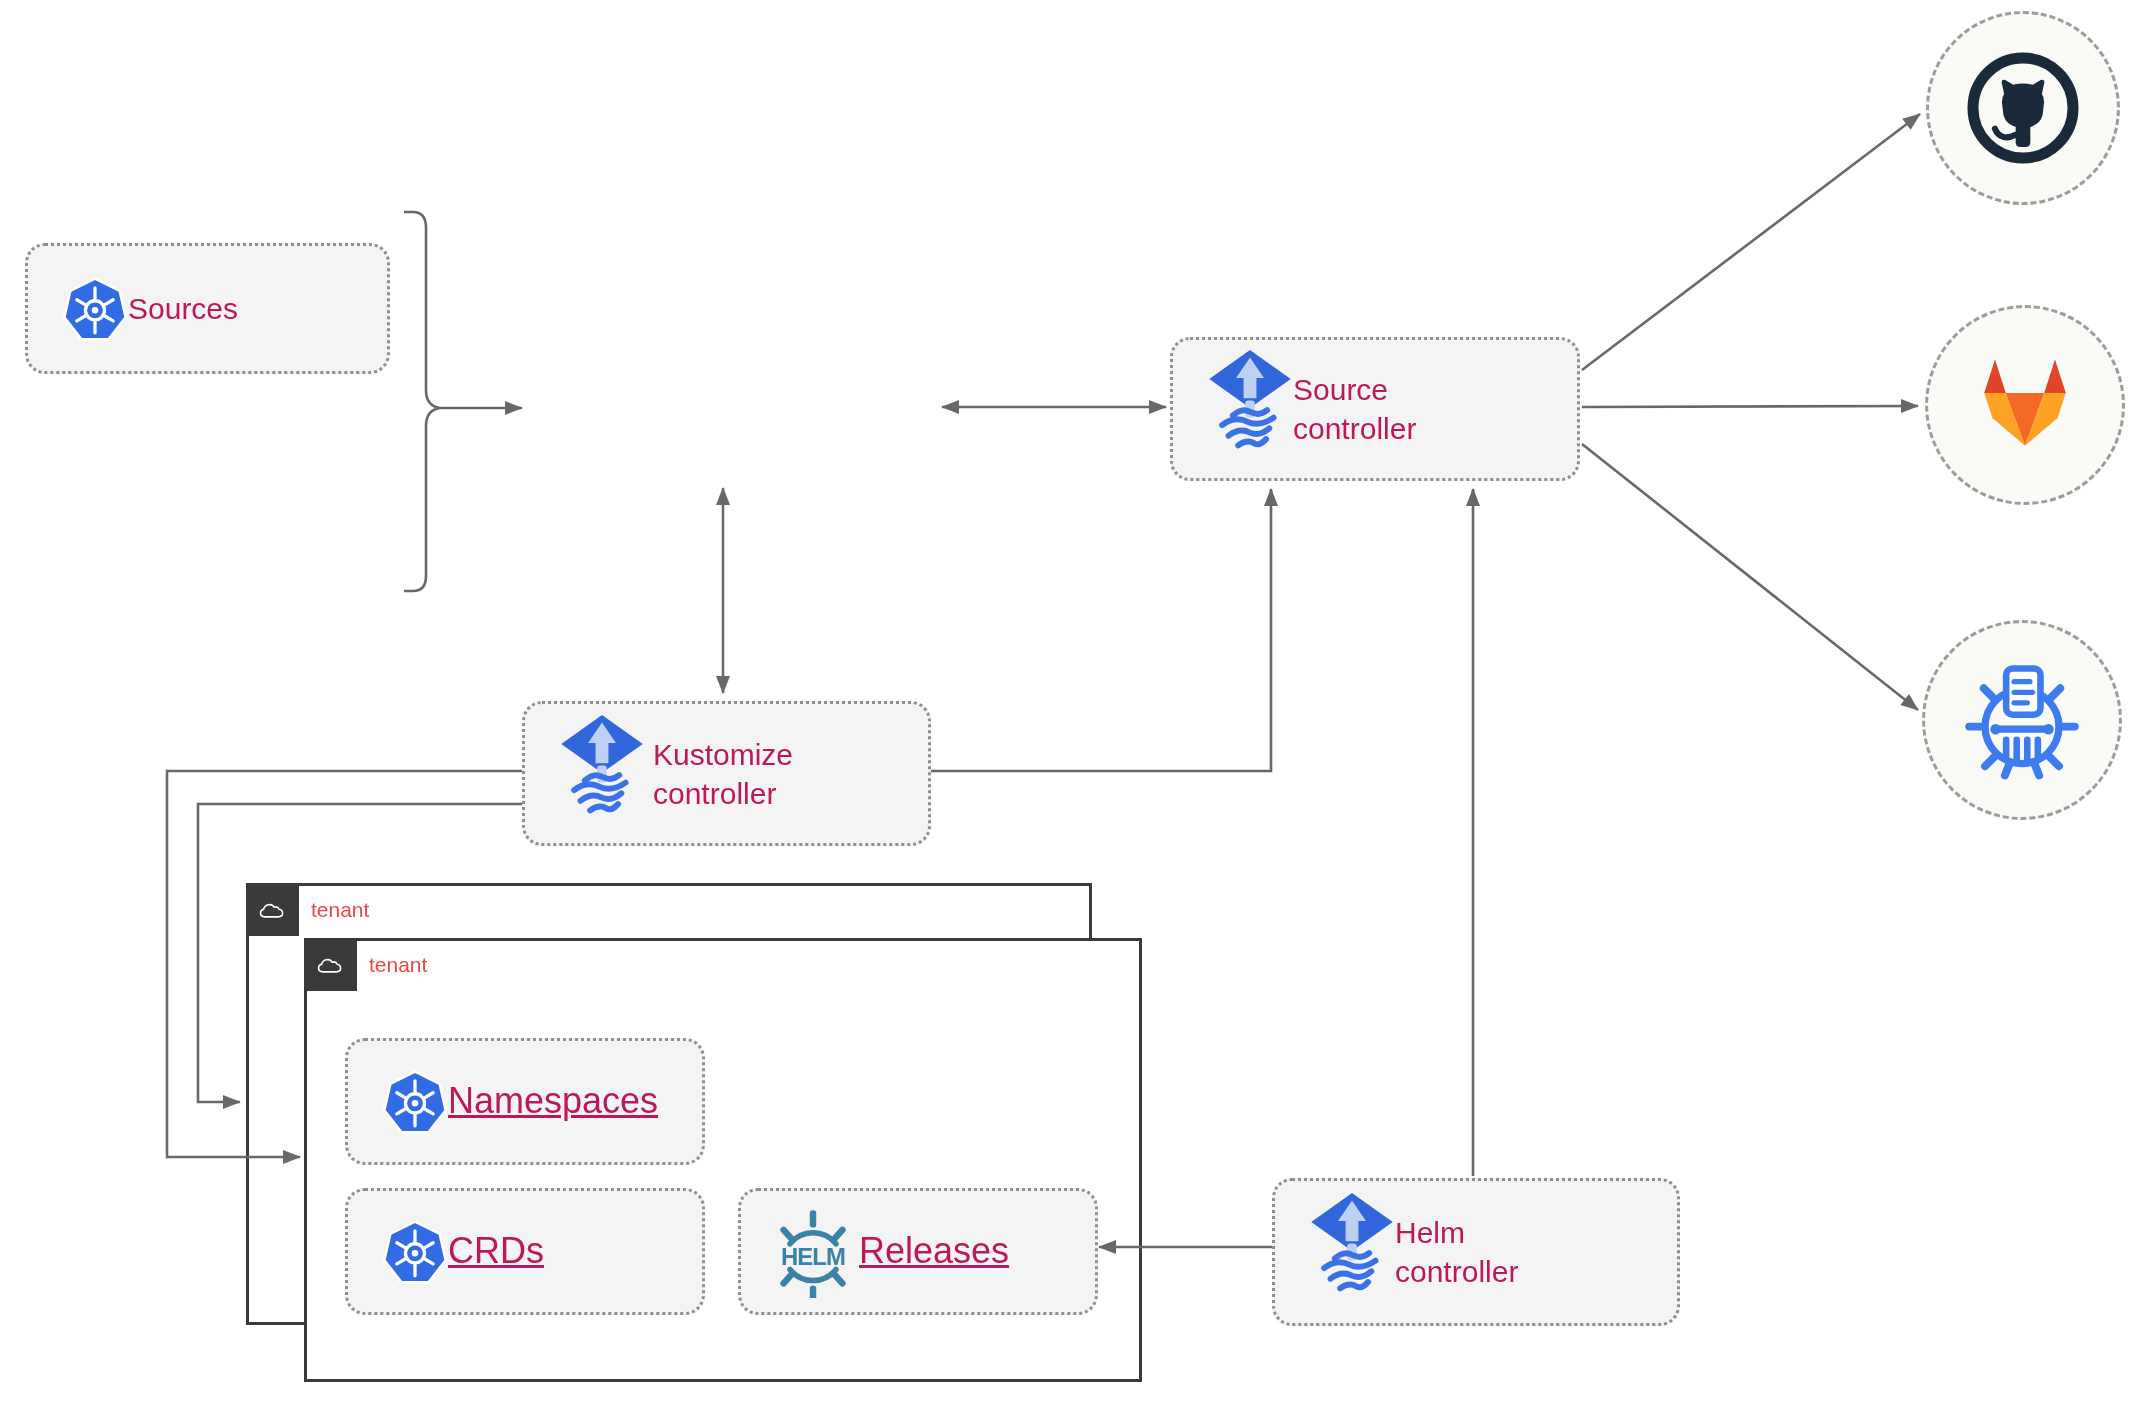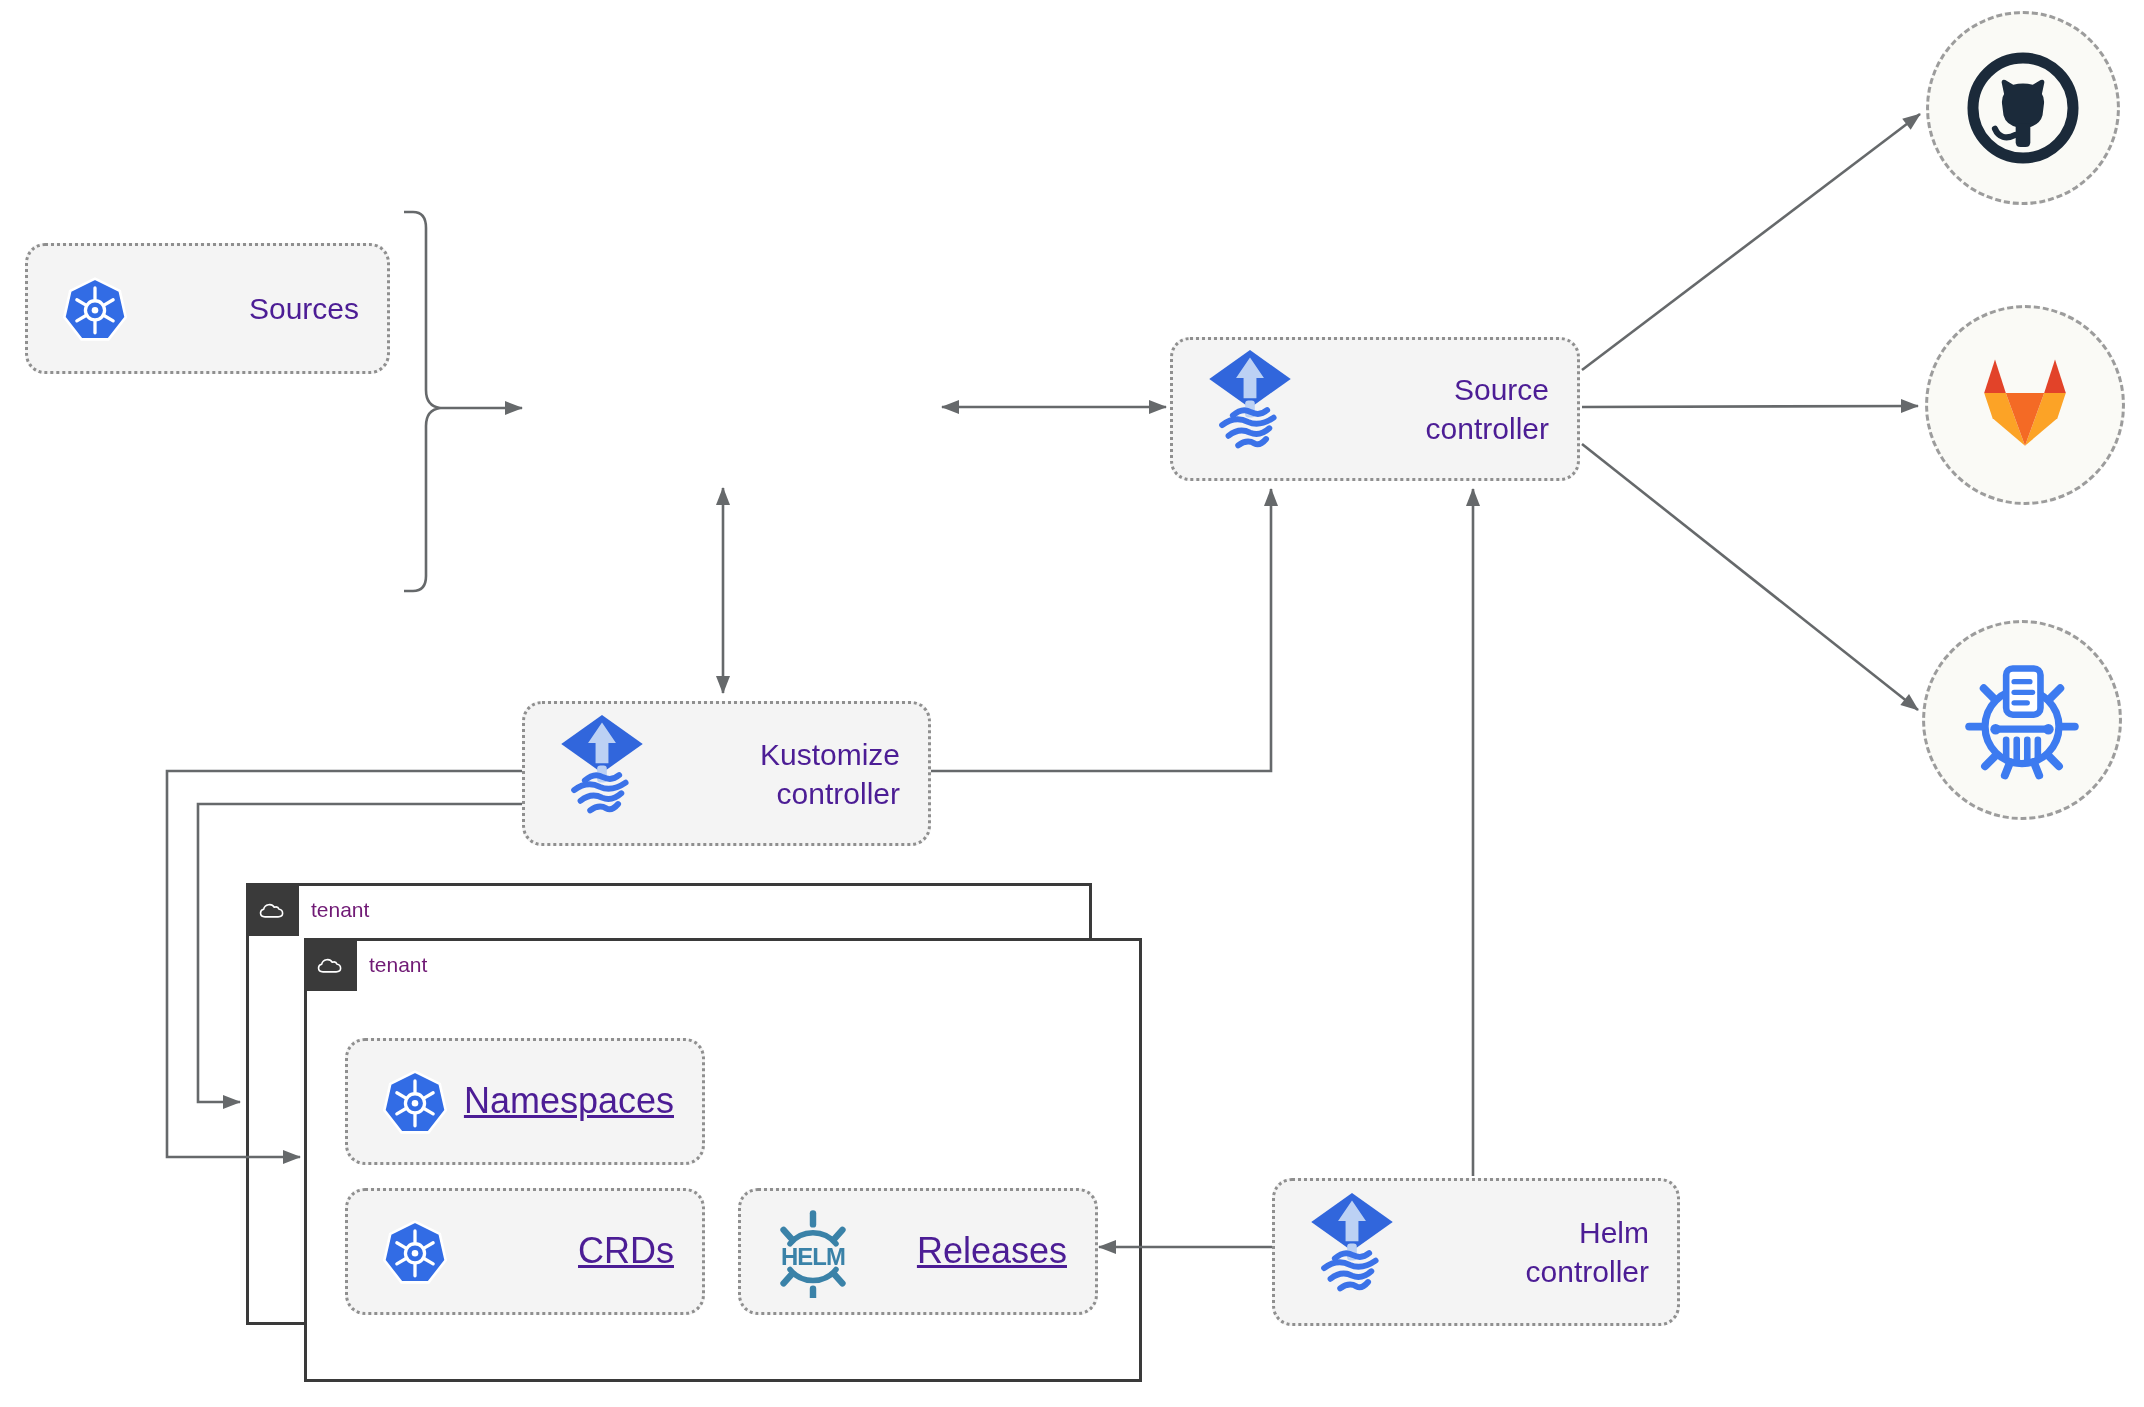--- a/index.html
+++ b/index.html
@@ -3,30 +3,30 @@
 <meta charset="utf-8">
 <style>
   html,body{margin:0;padding:0;background:#ffffff;}
   .stage{position:relative;width:2144px;height:1407px;background:#ffffff;overflow:hidden;
          font-family:"Liberation Sans",sans-serif;}
 
   
   .dotted-node{position:absolute;background:#F4F4F4;border:3px dotted #8F8F8F;border-radius:20px;
                display:flex;align-items:center;box-sizing:border-box;}
   .node-icon{flex:0 0 auto;margin-left:34px;display:block;}
-  .node-label{flex:1;text-align:right;font-size:30px;color:#4c1d95;padding-right:28px;
+  .node-label{flex:1;text-align:left;font-size:30px;color:#be185d;padding-right:28px;
               white-space:pre-line;line-height:1.3;}
   .sub-label{font-size:36px;text-decoration:underline;}
 
   
   .tenant-box{position:absolute;background:#ffffff;border:3px solid #3A3A3A;box-sizing:border-box;}
   .tenant-tag{position:absolute;top:-3px;left:-3px;width:53px;height:53px;background:#3A3A3A;
               display:flex;align-items:center;justify-content:center;}
   .tenant-name{position:absolute;top:-3px;left:62px;height:53px;display:flex;align-items:center;
-               font-size:21px;color:#701a75;}
+               font-size:21px;color:#ef4444;}
 
   
   .repo-circle{position:absolute;border:3px dashed #9C9C9C;border-radius:50%;background:#FAFAF6;
                display:flex;align-items:center;justify-content:center;box-sizing:border-box;}
 
   .edges{position:absolute;left:0;top:0;width:2144px;height:1407px;pointer-events:none;}
   .edge{fill:none;stroke:#66696B;stroke-width:2.6px;}
   .helm-word{font-family:"Liberation Sans",sans-serif;font-weight:bold;font-size:26px;letter-spacing:-1px;}
 </style>
 </head>

